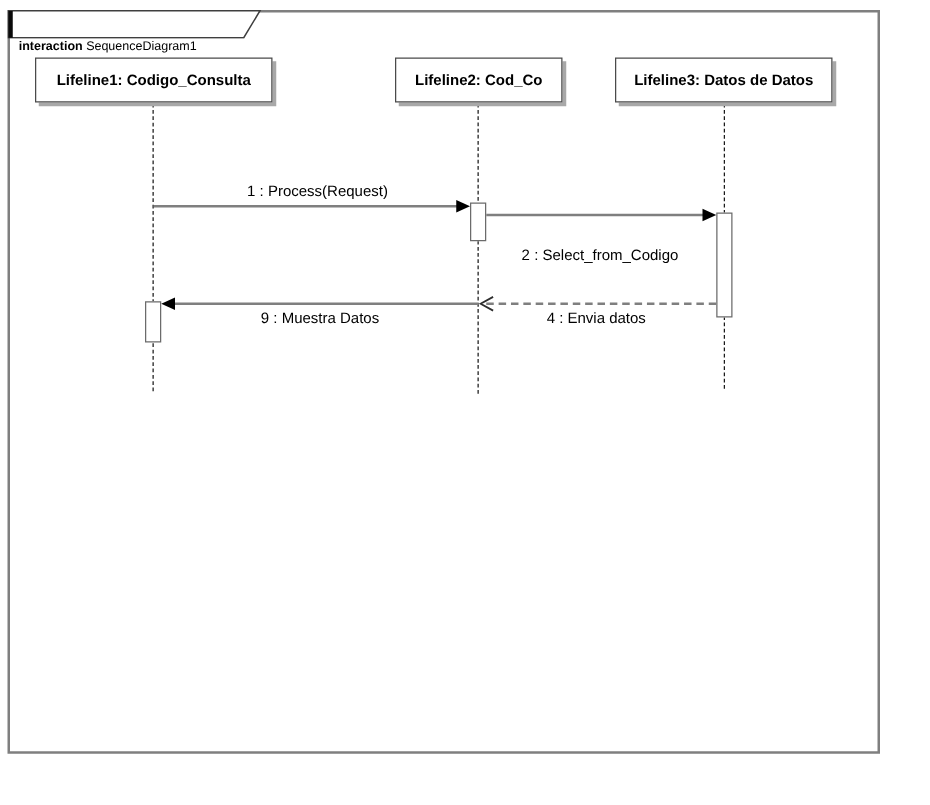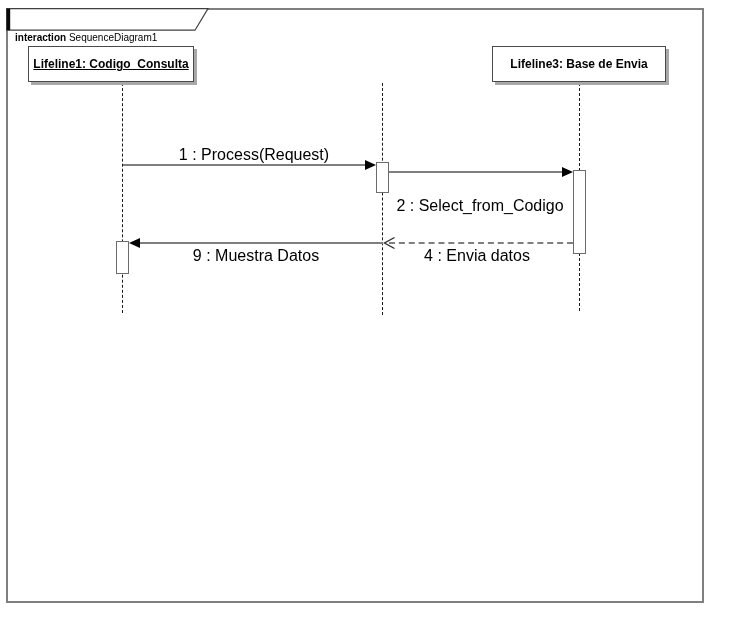--- a/index.html
+++ b/index.html
@@ -44,21 +44,21 @@
     border: 1.5px solid var(--shape-border, #4a4a4a);
     box-shadow: 3px 3px 0 var(--shadow, #a8a8a8);
     display: flex;
     align-items: center;
     justify-content: center;
     font-weight: bold;
     font-size: 12px;
     white-space: nowrap;
     z-index: 3;
   }
-  .lh1 { left: 28px;  width: 166px; text-decoration: underline; }
+  .lh1 { left: 28px;  width: 190px; }
   .lh2 { left: 316px; width: 134px; }
   .lh3 { left: 492px; width: 174px; }
 
   .lifeline {
     position: absolute;
     width: 0;
     border-left: 1px dashed #1a1a1a;
     top: 83px;
     z-index: 1;
   }
@@ -104,21 +104,21 @@
     border-color: transparent var(--arrow, #000000) transparent transparent;
   }
   .a1 { left: 365px; top: 160px; }
   .a2 { left: 562px; top: 167px; }
   .a3 { left: 129px; top: 238px; }
   .open-arrow { position: absolute; left: 382px; top: 236px; z-index: 5; }
 
   .msg-label {
     position: absolute;
     transform: translateX(-50%);
-    font-size: 16px;
+    font-size: 12px;
     white-space: nowrap;
     z-index: 6;
     background: transparent;
   }
   .lbl1 { left: 254px; top: 146px; }
   .lbl2 { left: 480px; top: 153px; margin-top: 44px; }
   .lbl3 { left: 256px; top: 247px; }
   .lbl4 { left: 477px; top: 247px; }
 </style>
 </head>
@@ -139,22 +139,25 @@
     </div>
   </div>
 
   <div class="lifeline ll1"></div>
   <div class="lifeline ll2"></div>
   <div class="lifeline ll3"></div>
 
   <div class="lifehead lh1">
     <span>Lifeline1: Codigo_Consulta</span>
   </div>
+  <div class="lifehead lh2">
+    <span>Lifeline2: Cod_Co</span>
+  </div>
   <div class="lifehead lh3">
-    <span>Lifeline3: Base de Envia</span>
+    <span>Lifeline3: Datos de Datos</span>
   </div>
 
   <div class="activation act1"></div>
   <div class="activation act2"></div>
   <div class="activation act3"></div>
 
   <div class="msg-line m1"></div>
   <div class="arr-r a1"></div>
   <div class="msg-label lbl1">1 : Process(Request)</div>
 

